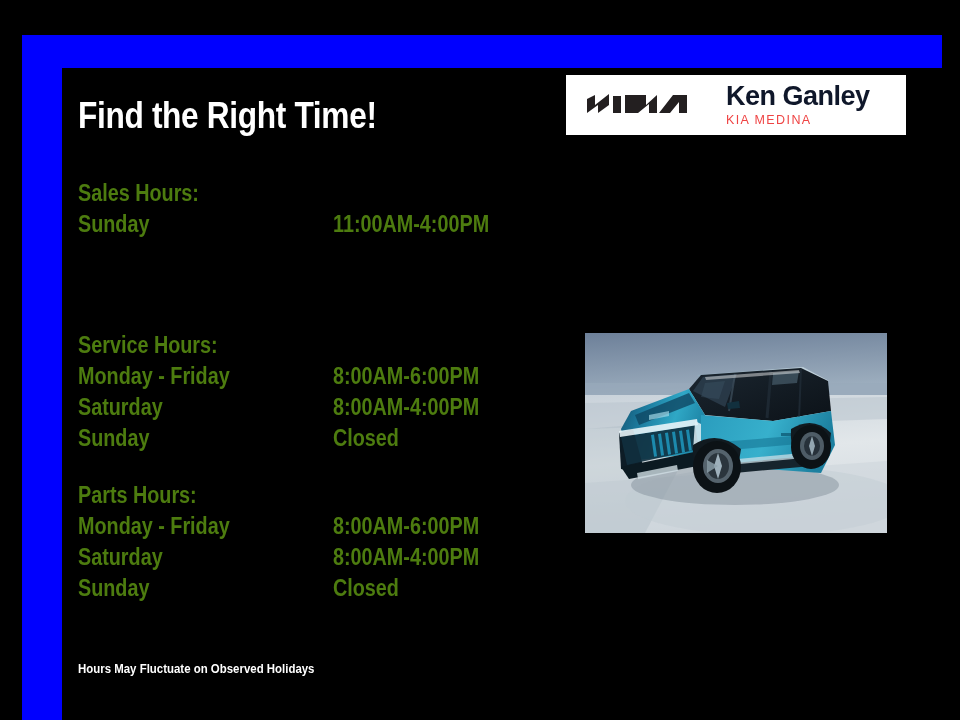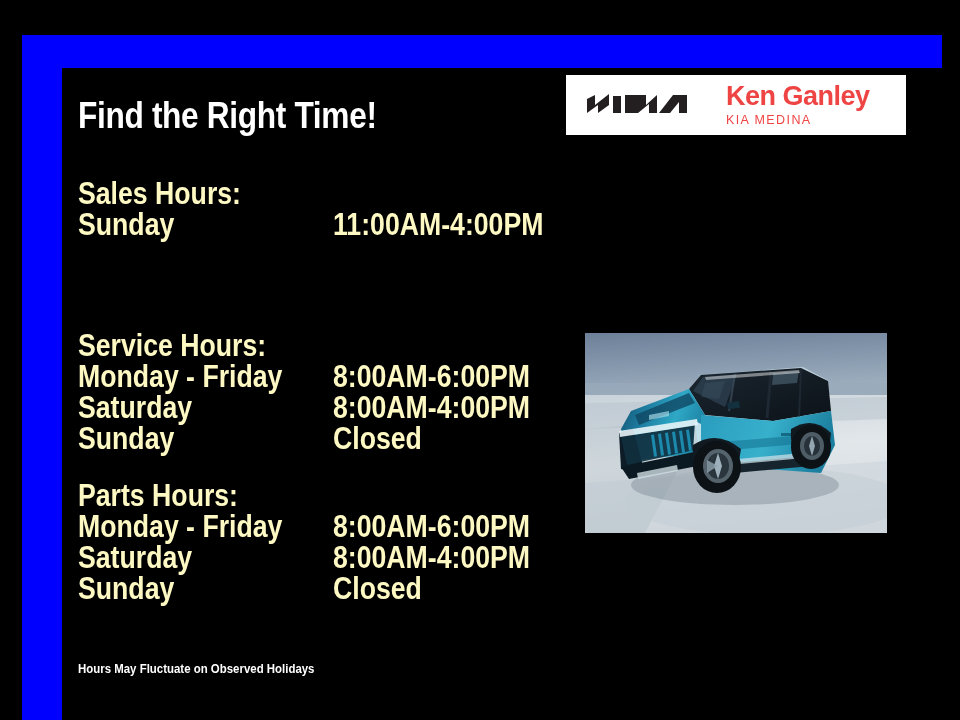--- a/index.html
+++ b/index.html
@@ -56,22 +56,22 @@
     font-family: "Liberation Sans Narrow", "Liberation Sans", sans-serif;
     transform: scaleX(0.88);
     transform-origin: left top;
     white-space: nowrap;
   }
 
   
   .hours-block {
     position: absolute;
     left: 78px;
-    color: #fef9c3;
-    font-size: 31px;
+    color: #4d7c0f;
+    font-size: 23px;
     font-weight: bold;
     font-family: "Liberation Sans Narrow", "Liberation Sans", sans-serif;
     white-space: nowrap;
   }
   #block-sales   { top: 158px; }
   #block-service { top: 310px; }
   #block-parts   { top: 460px; }
 
   .block-heading {
     display: block;
@@ -137,21 +137,21 @@
   }
   #kia-mark svg { display: block; width: 120px; height: 30px; }
   #dealer-text {
     margin-left: 22px;
     display: flex;
     flex-direction: column;
     justify-content: center;
     line-height: 1;
   }
   #dealer-name {
-    color: #ef4444;
+    color: #0f172a;
     font-size: 27px;
     font-weight: bold;
     letter-spacing: -0.5px;
     font-family: "Liberation Sans", sans-serif;
     white-space: nowrap;
   }
   #dealer-sub {
     margin-top: 4px;
     color: #ef4444;
     font-size: 12.5px;

